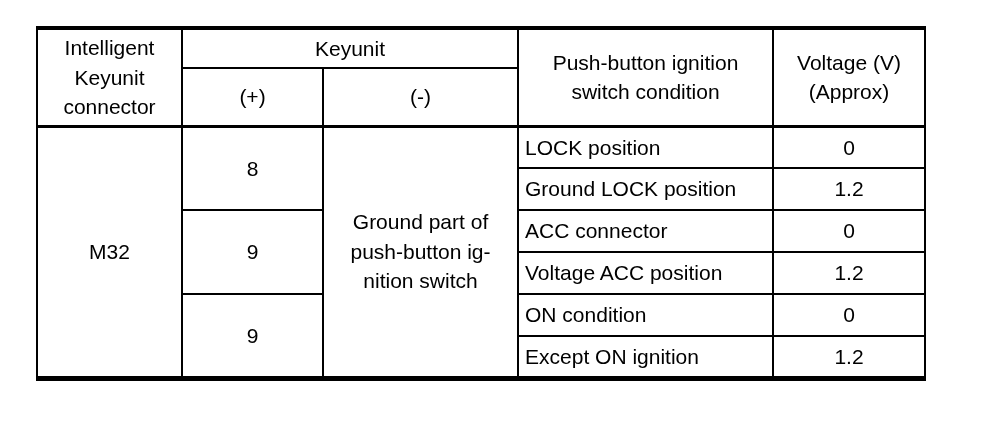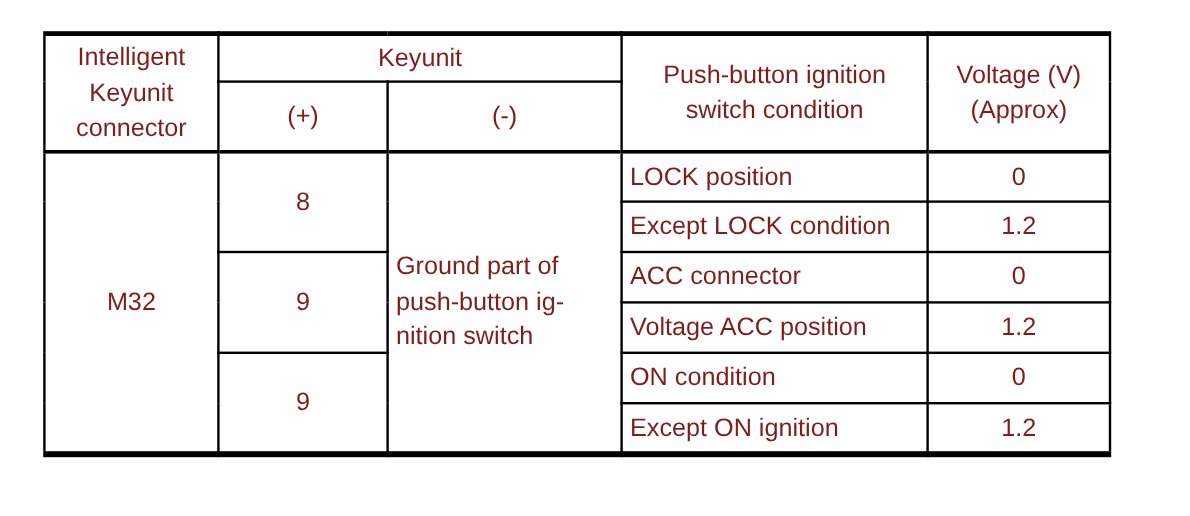--- a/index.html
+++ b/index.html
@@ -6,21 +6,21 @@
     margin: 0;
     padding: 0;
     background: #ffffff;
   }
   .page {
     position: relative;
     width: 992px;
     height: 430px;
     background: #ffffff;
     font-family: "Liberation Sans", "DejaVu Sans", sans-serif;
-    color: #7f1d1d;
+    color: #000000;
     overflow: hidden;
   }
   table.spec-table {
     position: absolute;
     left: 36px;
     top: 26px;
     width: 888px;
     border-collapse: collapse;
     table-layout: fixed;
     border-top: 4px solid #000;
@@ -41,21 +41,21 @@
   }
   
   table.spec-table .hb {
     border-bottom-width: 3px;
   }
   .c { text-align: center; }
   .l { text-align: left; padding-left: 9px; }
   tr.hr1 { height: 40px; }
   tr.hr2 { height: 58px; }
   tbody tr { height: 42px; }
-  td.minus-cell { padding-left: 10px; }
+  td.minus-cell { padding-left: 10px; text-align: center; }
 </style>
 </head>
 <body>
 
 <div class="page">
   <table class="spec-table">
     <colgroup>
       <col style="width:145px">
       <col style="width:141px">
       <col style="width:195px">
@@ -82,21 +82,21 @@
       <tr>
         <td rowspan="6" class="c">M32</td>
         <td rowspan="2" class="c">8</td>
         <td rowspan="6" class="l minus-cell">Ground part of
 push-button ig-
 nition switch</td>
         <td class="l">LOCK position</td>
         <td class="c">0</td>
       </tr>
       <tr>
-        <td class="l">Except LOCK condition</td>
+        <td class="l">Ground LOCK position</td>
         <td class="c">1.2</td>
       </tr>
       <tr>
         <td rowspan="2" class="c">9</td>
         <td class="l">ACC connector</td>
         <td class="c">0</td>
       </tr>
       <tr>
         <td class="l">Voltage ACC position</td>
         <td class="c">1.2</td>

